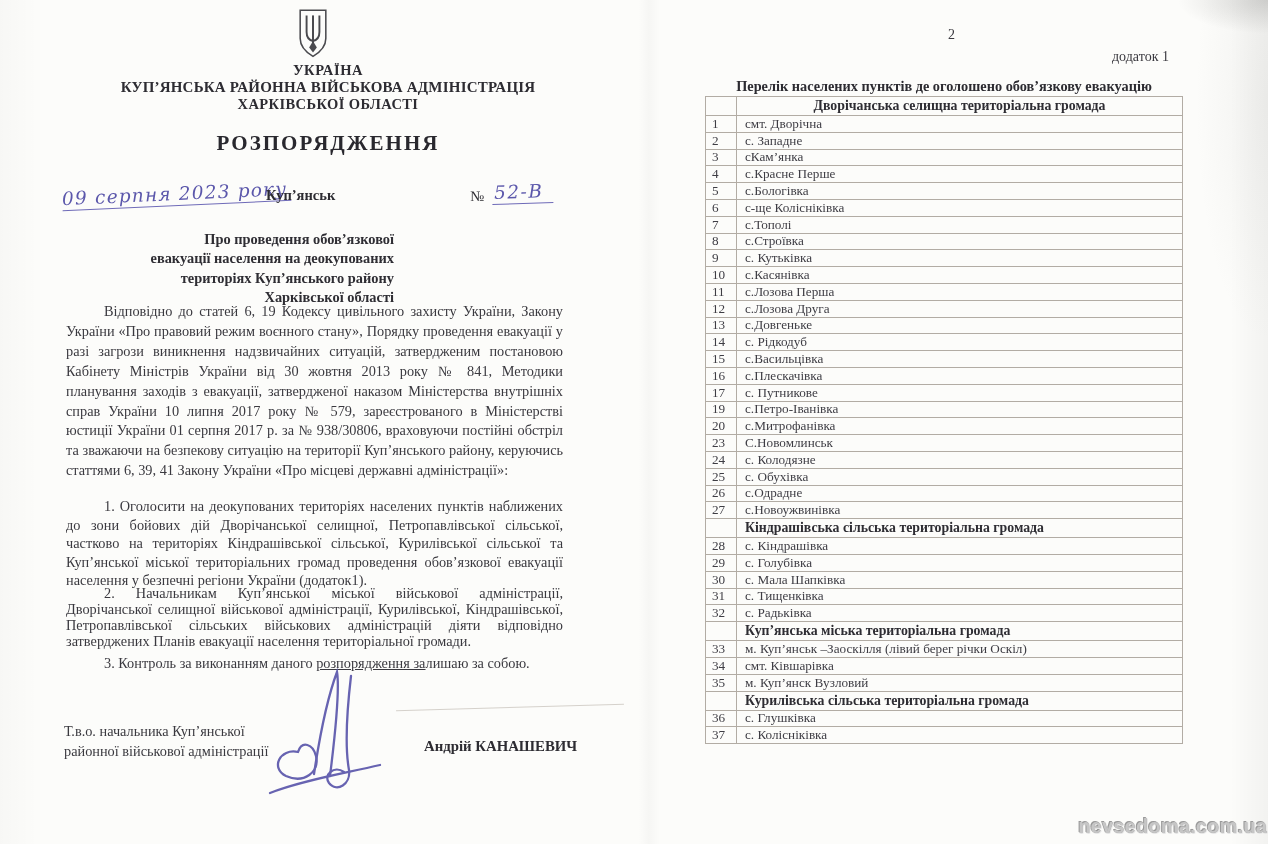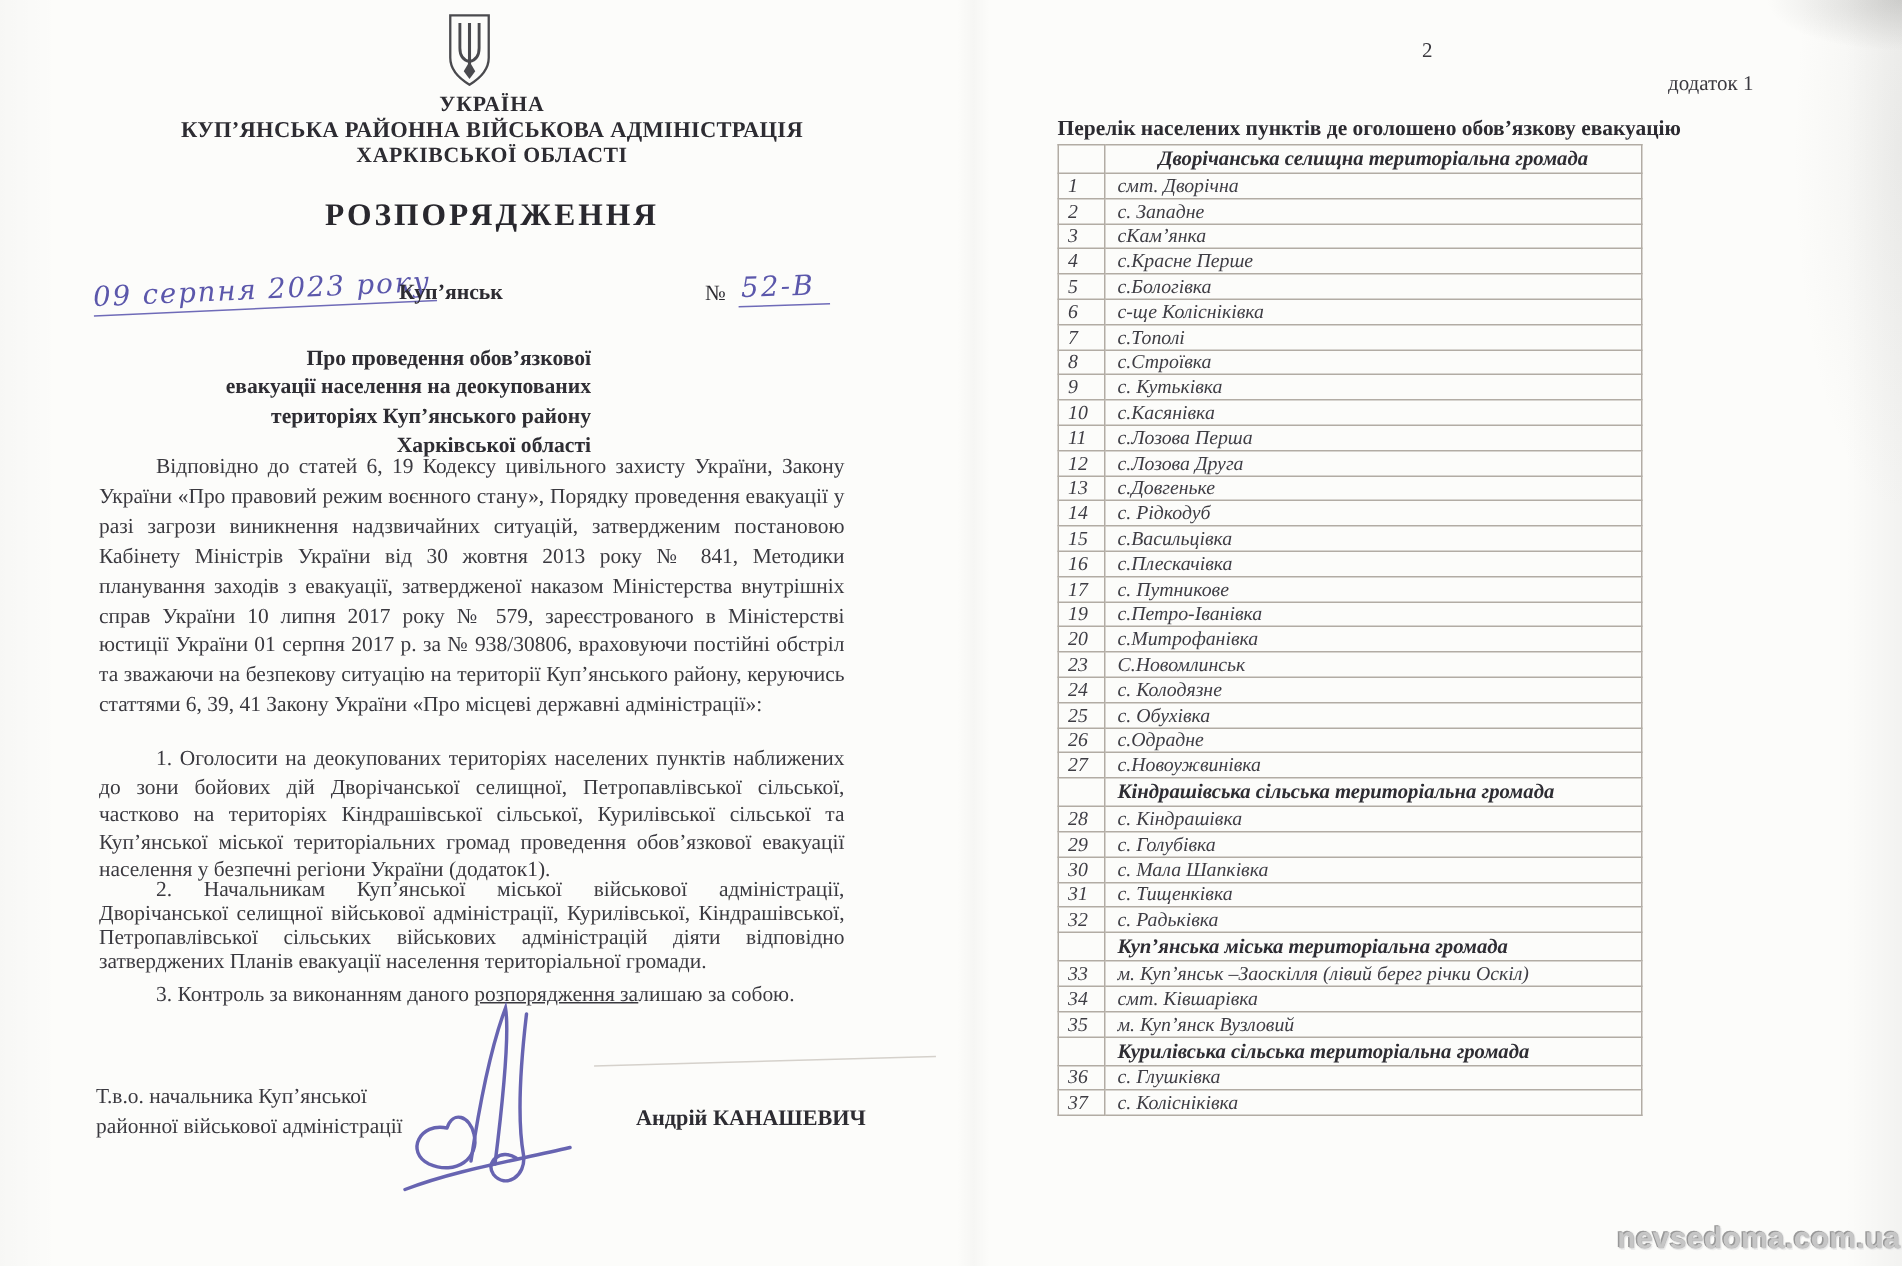--- a/index.html
+++ b/index.html
@@ -41,24 +41,24 @@
   .p3{top:586px;line-height:15.9px;}
   .p4{top:654px;line-height:18px;}
   .sig-title{left:64px;top:722px;font-size:14.3px;line-height:19.5px;}
   .sig-name{left:424px;top:738px;font-weight:bold;font-size:14.8px;color:#2d2c32;}
   .scan-line{left:396px;top:707px;width:228px;height:1px;background:#d5d1cb;
     transform:rotate(-1.6deg);}
   .sig-ink{left:262px;top:662px;}
   
   .pagenum{left:948px;top:27px;font-size:14px;color:#3a393f;}
   .annex{left:1112px;top:49px;font-size:14px;color:#3a393f;}
-  .tbl-title{left:705px;top:78px;width:478px;text-align:left;font-weight:bold;
+  .tbl-title{left:705px;top:78px;width:478px;text-align:center;font-weight:bold;
     font-size:14.3px;color:#2c2b31;}
-  .nptable{left:705px;top:96px;width:390px;border-collapse:collapse;
-    font-size:13.2px;color:#3e3d44;font-style:italic;}
+  .nptable{left:705px;top:96px;width:478px;border-collapse:collapse;
+    font-size:13.2px;color:#3e3d44;}
   .nptable td{border:1px solid #b2aca4;height:15.8px;padding:0 0 0 8px;
     line-height:14px;vertical-align:middle;}
   .nptable td.num{width:24px;padding:0 0 0 6px;}
   .nptable tr.group td{height:18px;font-weight:bold;color:#2e2d33;font-size:13.8px;}
   .nptable tr.group td.center-lbl{text-align:center;padding-left:0;}
   
   .watermark{right:1px;bottom:6px;font-family:"Liberation Sans","DejaVu Sans",sans-serif;
     font-weight:bold;font-size:20px;letter-spacing:.2px;color:#c6c6c6;
     text-shadow:0 0 1px #8a8a8a, 1px 1px 0 #efefef, -1px -1px 0 #9b9b9b;}
 </style>

